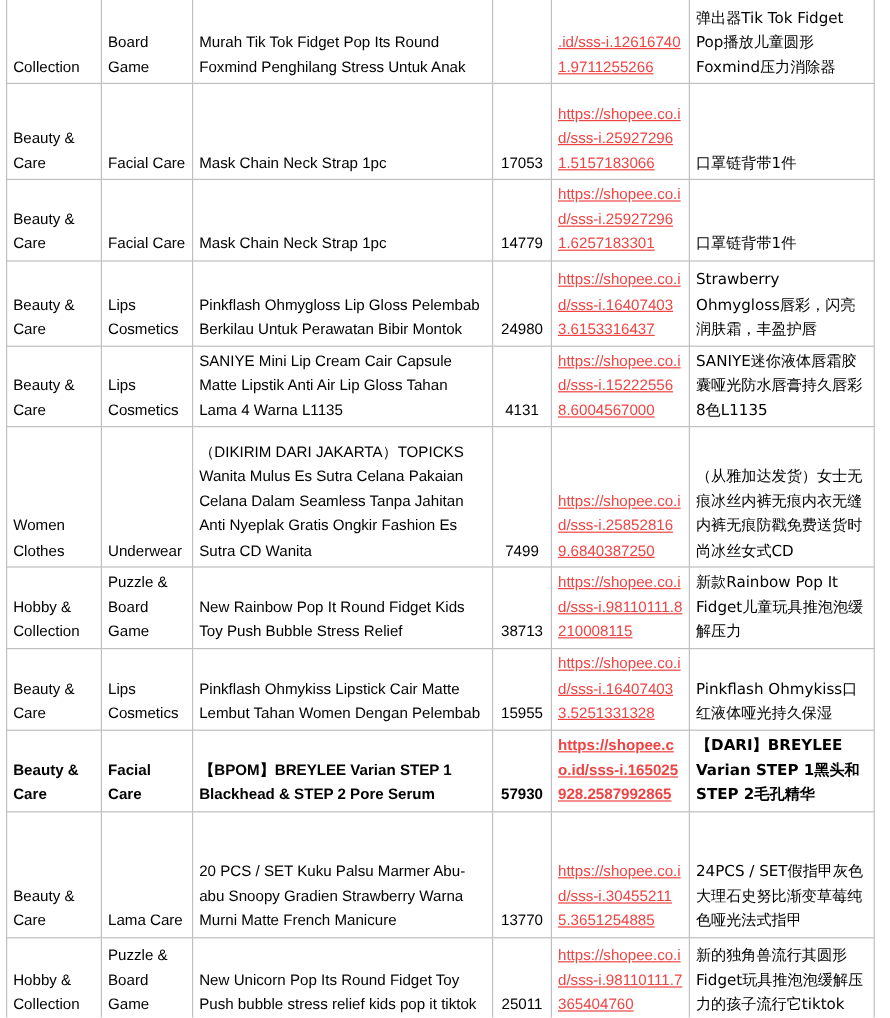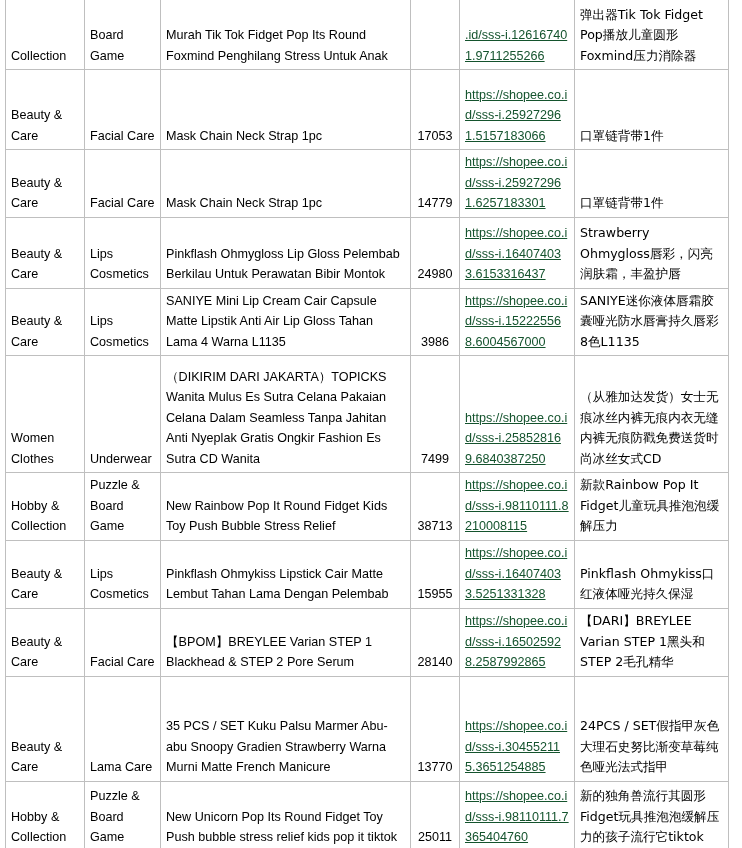--- a/index.html
+++ b/index.html
@@ -60,21 +60,21 @@
     text-align: center;
     font-size: 12.6px;
     padding-right: 4px;
   }
 
   td.url {
     padding: 2px 2px 3px 3px;
   }
 
   td.url a {
-    color: #14532d;
+    color: #ef4444;
     text-decoration: underline;
     font-size: 12.6px;
     line-height: 20.5px;
     word-break: break-all;
     display: inline;
   }
 
   td.cn {
     font-family: "DejaVu Sans", sans-serif;
     font-size: 12.2px;
@@ -84,21 +84,21 @@
 
   
   tr.r0 td { height: 72px; }
   tr.r1 td { height: 80px; }
   tr.r2 td { height: 60px; }
   tr.r3 td { height: 71px; }
   tr.r4 td { height: 65px; }
   tr.r5 td { height: 117px; }
   tr.r6 td { height: 67px; }
   tr.r7 td { height: 68px; }
-  tr.r8 td { height: 68px; }
+  tr.r8 td { height: 68px; font-weight: bold; }
   tr.r9 td { height: 105px; }
   tr.r10 td { height: 70px; }
 </style>
 </head>
 <body>
 
 <div class="sheet">
   <table class="grid">
     <colgroup>
       <col class="c-cat1">
@@ -143,21 +143,21 @@
         <td class="name">Pinkflash Ohmygloss Lip Gloss Pelembab Berkilau Untuk Perawatan Bibir Montok</td>
         <td class="cnt">24980</td>
         <td class="url"><a>https://shopee.co.id/sss-i.164074033.6153316437</a></td>
         <td class="cn">Strawberry Ohmygloss唇彩，闪亮润肤霜，丰盈护唇</td>
       </tr>
 
       <tr class="r4">
         <td class="cat1">Beauty &amp; Care</td>
         <td class="cat2">Lips Cosmetics</td>
         <td class="name">SANIYE Mini Lip Cream Cair Capsule Matte Lipstik Anti Air Lip Gloss Tahan Lama 4 Warna L1135</td>
-        <td class="cnt">3986</td>
+        <td class="cnt">4131</td>
         <td class="url"><a>https://shopee.co.id/sss-i.152225568.6004567000</a></td>
         <td class="cn">SANIYE迷你液体唇霜胶囊哑光防水唇膏持久唇彩8色L1135</td>
       </tr>
 
       <tr class="r5">
         <td class="cat1">Women Clothes</td>
         <td class="cat2">Underwear</td>
         <td class="name">（DIKIRIM DARI JAKARTA）TOPICKS Wanita Mulus Es Sutra Celana Pakaian Celana Dalam Seamless Tanpa Jahitan Anti Nyeplak Gratis Ongkir Fashion Es Sutra CD Wanita</td>
         <td class="cnt">7499</td>
         <td class="url"><a>https://shopee.co.id/sss-i.258528169.6840387250</a></td>
@@ -169,39 +169,39 @@
         <td class="cat2">Puzzle &amp; Board Game</td>
         <td class="name">New Rainbow Pop It Round Fidget Kids Toy Push Bubble Stress Relief</td>
         <td class="cnt">38713</td>
         <td class="url"><a>https://shopee.co.id/sss-i.98110111.8210008115</a></td>
         <td class="cn">新款Rainbow Pop It Fidget儿童玩具推泡泡缓解压力</td>
       </tr>
 
       <tr class="r7">
         <td class="cat1">Beauty &amp; Care</td>
         <td class="cat2">Lips Cosmetics</td>
-        <td class="name">Pinkflash Ohmykiss Lipstick Cair Matte Lembut Tahan Lama Dengan Pelembab</td>
+        <td class="name">Pinkflash Ohmykiss Lipstick Cair Matte Lembut Tahan Women Dengan Pelembab</td>
         <td class="cnt">15955</td>
         <td class="url"><a>https://shopee.co.id/sss-i.164074033.5251331328</a></td>
         <td class="cn">Pinkflash Ohmykiss口红液体哑光持久保湿</td>
       </tr>
 
       <tr class="r8">
         <td class="cat1">Beauty &amp; Care</td>
         <td class="cat2">Facial Care</td>
         <td class="name">【BPOM】BREYLEE Varian STEP 1 Blackhead &amp; STEP 2 Pore Serum</td>
-        <td class="cnt">28140</td>
+        <td class="cnt">57930</td>
         <td class="url"><a>https://shopee.co.id/sss-i.165025928.2587992865</a></td>
         <td class="cn">【DARI】BREYLEE Varian STEP 1黑头和STEP 2毛孔精华</td>
       </tr>
 
       <tr class="r9">
         <td class="cat1">Beauty &amp; Care</td>
         <td class="cat2">Lama Care</td>
-        <td class="name">35 PCS / SET Kuku Palsu Marmer Abu-abu Snoopy Gradien Strawberry Warna Murni Matte French Manicure</td>
+        <td class="name">20 PCS / SET Kuku Palsu Marmer Abu-abu Snoopy Gradien Strawberry Warna Murni Matte French Manicure</td>
         <td class="cnt">13770</td>
         <td class="url"><a>https://shopee.co.id/sss-i.304552115.3651254885</a></td>
         <td class="cn">24PCS / SET假指甲灰色大理石史努比渐变草莓纯色哑光法式指甲</td>
       </tr>
 
       <tr class="r10">
         <td class="cat1">Hobby &amp; Collection</td>
         <td class="cat2">Puzzle &amp; Board Game</td>
         <td class="name">New Unicorn Pop Its Round Fidget Toy Push bubble stress relief kids pop it tiktok</td>
         <td class="cnt">25011</td>

